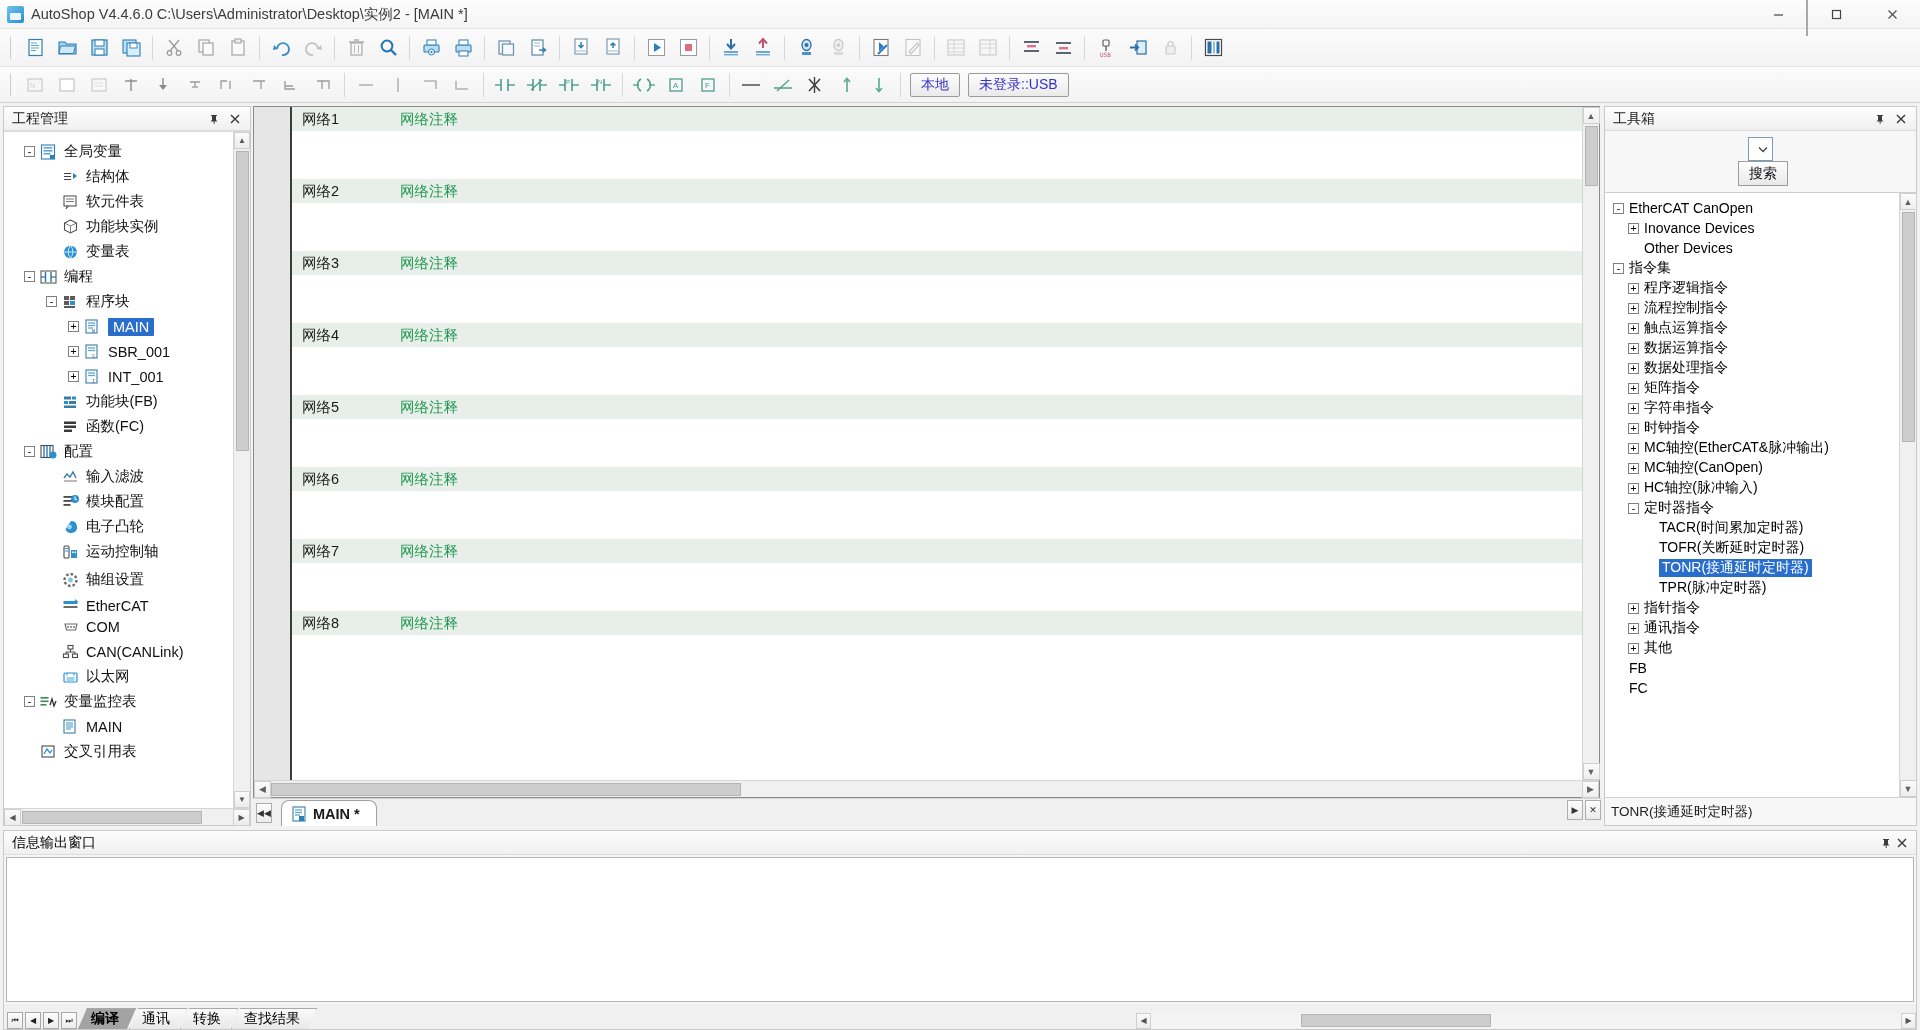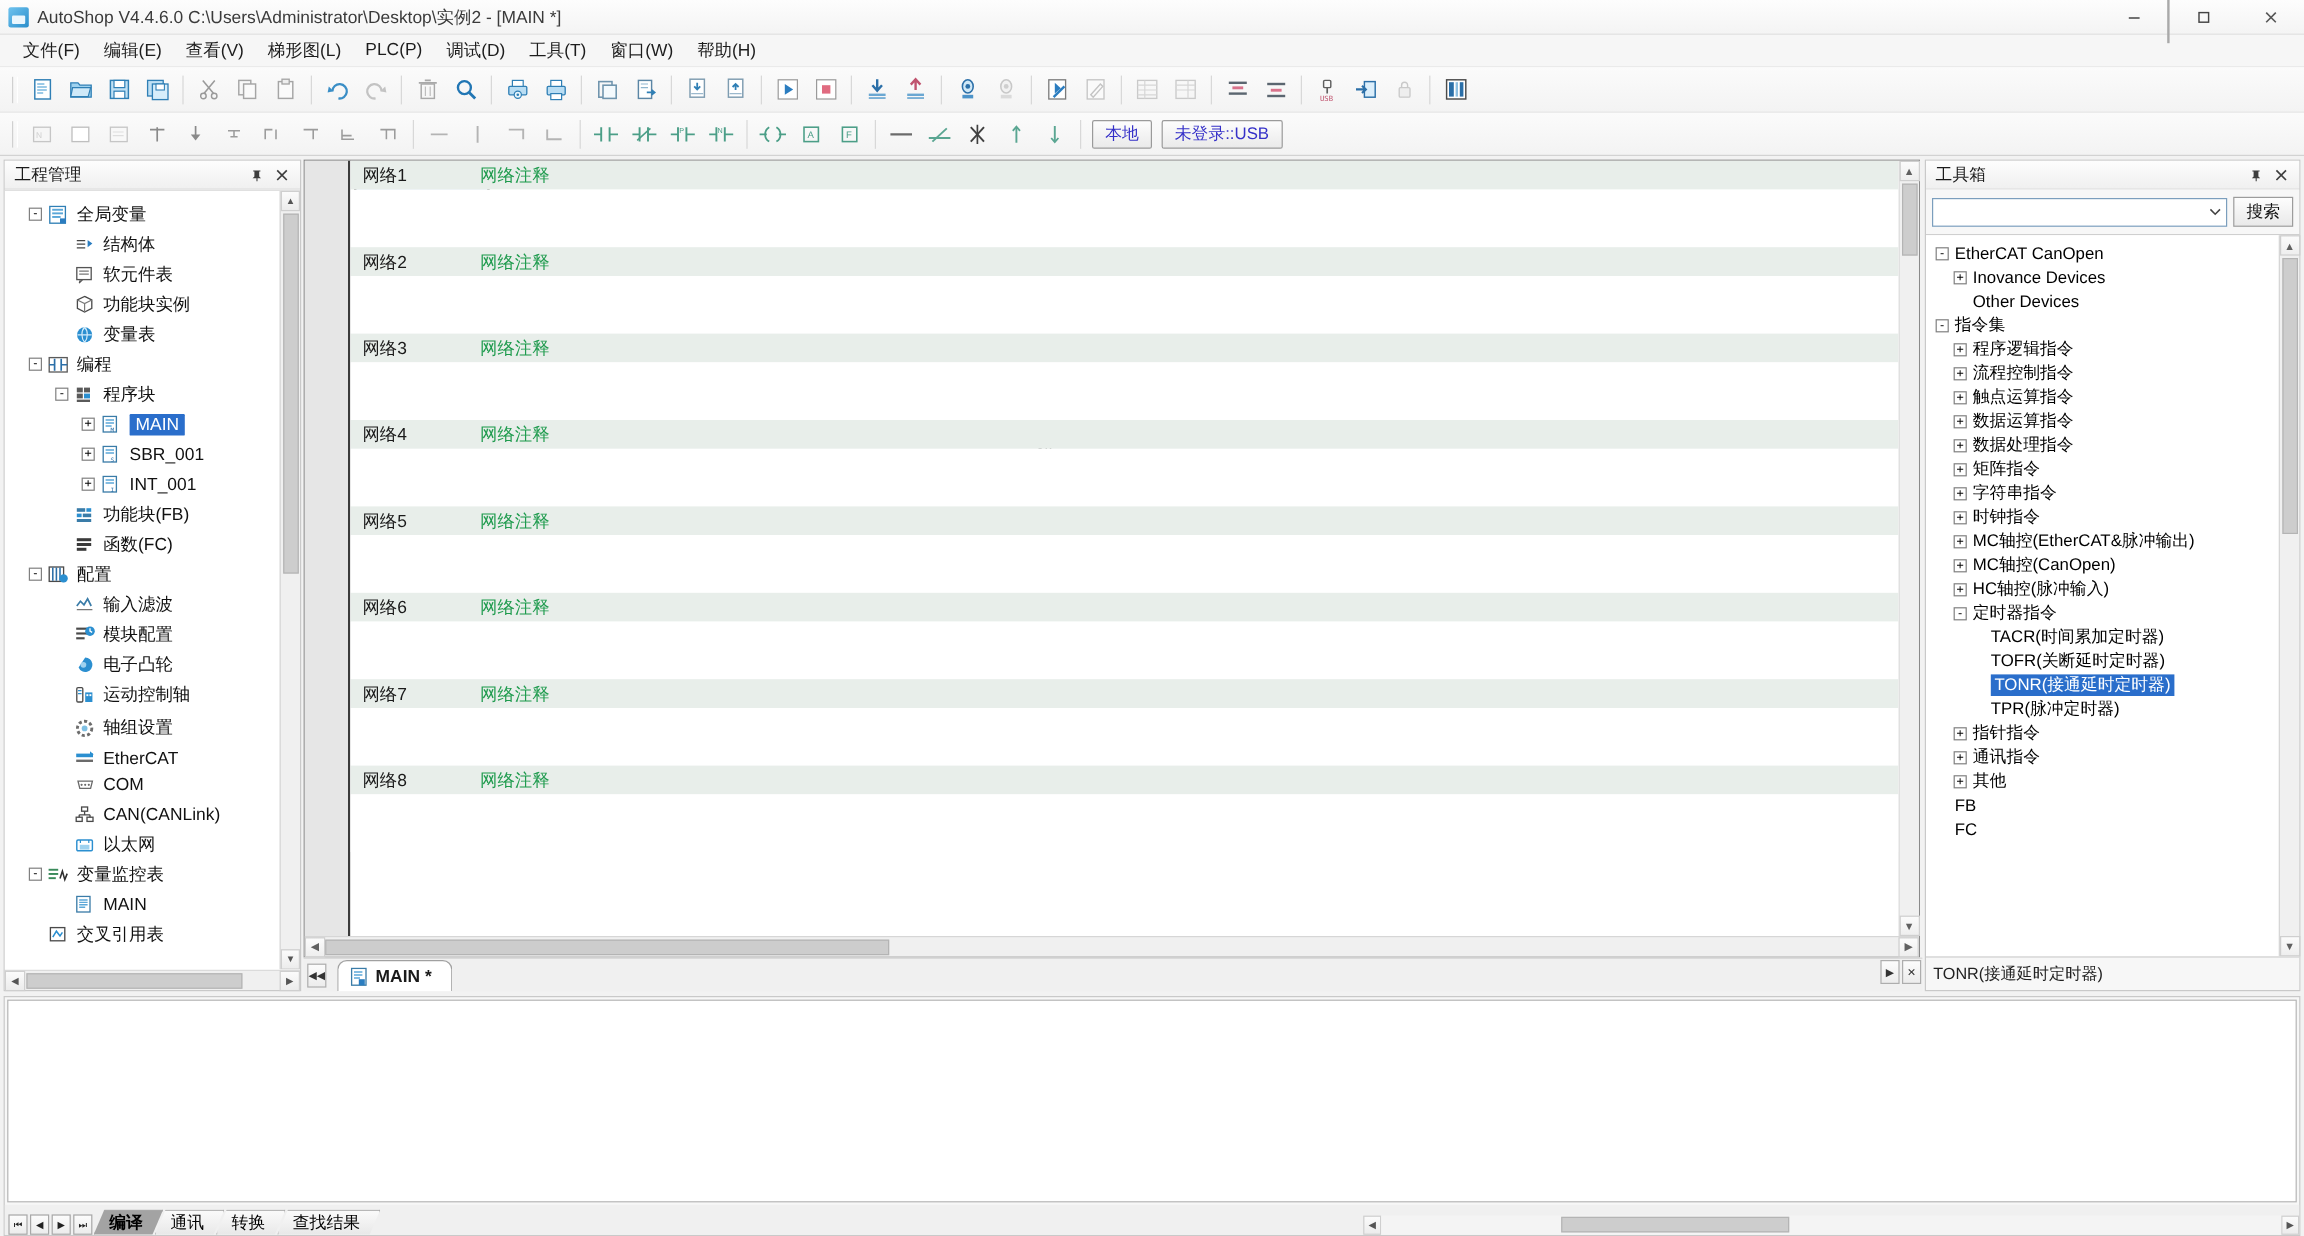--- a/index.html
+++ b/index.html
@@ -159,21 +159,21 @@
     height: 26px; display: flex; align-items: center; padding: 0 16px 0 10px;
     background: #fff; border:1px solid #a0a0a0; border-bottom: none;
     border-radius: 8px 8px 0 0; font-size: 14.5px; font-weight: bold; color:#1a1a1a;
     margin-left: 8px;
   }
   .doc-tab .dicon { margin-right: 6px; }
   .tab-right { margin-left: auto; display:flex; align-items:center; padding-bottom:3px;}
 
   
   .right-panel { width: 313px; flex: 0 0 313px; margin: 3px 3px 0 2px; }
-  .search-row { display: flex; align-items: center; padding: 6px 5px; background: #f7f7f7;}
+  .search-row { display: flex; align-items: center; padding: 6px 5px; background: #f7f7f7; flex-direction: column;}
   .search-input {
     flex: 1 1 auto; height: 24px; border: 1px solid #7b9ebd; background: #fff;
     display:flex; align-items:center; padding-left:5px; font-size:13.5px; color:#333;
   }
   .search-caret {
     width: 18px; height: 22px; display:flex; align-items:center; justify-content:center;
     font-size: 9px; color:#444;
   }
   .search-btn {
     height: 25px; padding: 0 10px; margin-left: 5px;
@@ -241,31 +241,20 @@
       </div>
       <div class="win-btn close">
         <svg width="13" height="13" viewBox="0 0 13 13">
             <line x1="2.5" y1="2.5" x2="10.5" y2="10.5" stroke="#555" stroke-width="1.3"></line>
             <line x1="10.5" y1="2.5" x2="2.5" y2="10.5" stroke="#555" stroke-width="1.3"></line>
           </svg>
       </div>
     </div>
   </div>
 
-  <div class="menubar">
-    <div class="menu-item">文件(F)</div>
-    <div class="menu-item">编辑(E)</div>
-    <div class="menu-item">查看(V)</div>
-    <div class="menu-item">梯形图(L)</div>
-    <div class="menu-item">PLC(P)</div>
-    <div class="menu-item">调试(D)</div>
-    <div class="menu-item">工具(T)</div>
-    <div class="menu-item">窗口(W)</div>
-    <div class="menu-item">帮助(H)</div>
-  </div>
 
   <div class="toolbar">
     <div class="tb-grip"></div>
 
     <div class="tb-btn">
       <svg width="21" height="21" viewBox="0 0 21 21">
           <rect x="4" y="2.5" width="13" height="16" fill="#fff" stroke="#2f7fb5" stroke-width="1.2"></rect>
           <rect x="6" y="5.5" width="6" height="1" fill="#5ba7d8"></rect>
           <rect x="6" y="8" width="8" height="1" fill="#5ba7d8"></rect>
           <rect x="6" y="10.5" width="8" height="1" fill="#5ba7d8"></rect>
@@ -1301,20 +1290,35 @@
           <div class="arrow" style="margin-top:auto;">▼</div>
         </div>
       </div>
 
       <div class="tb-status">TONR(接通延时定时器)</div>
     </div>
 
   </div>
 
   <div class="output-panel">
+    <div class="out-head">
+      <span>信息输出窗口</span>
+      <span style="flex:1 1 auto;"></span>
+      <span class="hbtn" style="margin-right:4px;">
+        <svg width="12" height="12" viewBox="0 0 12 12">
+            <path d="M3 2h6v1H8v4l1.5 1.5H6.6V11h-.9V8.5H2.5L4 7V3H3z" fill="#3d3d3d"></path>
+          </svg>
+      </span>
+      <span class="hbtn" style="margin-right:8px;">
+        <svg width="12" height="12" viewBox="0 0 12 12">
+            <line x1="2" y1="2" x2="10" y2="10" stroke="#3d3d3d" stroke-width="1.4"></line>
+            <line x1="10" y1="2" x2="2" y2="10" stroke="#3d3d3d" stroke-width="1.4"></line>
+          </svg>
+      </span>
+    </div>
     <div class="out-body"></div>
     <div class="out-tabs">
       <div class="otab-nav">⏮</div>
       <div class="otab-nav">◀</div>
       <div class="otab-nav">▶</div>
       <div class="otab-nav" style="margin-right:8px;">⏭</div>
       <div class="otab active">编译</div>
       <div class="otab">通讯</div>
       <div class="otab">转换</div>
       <div class="otab">查找结果</div>

